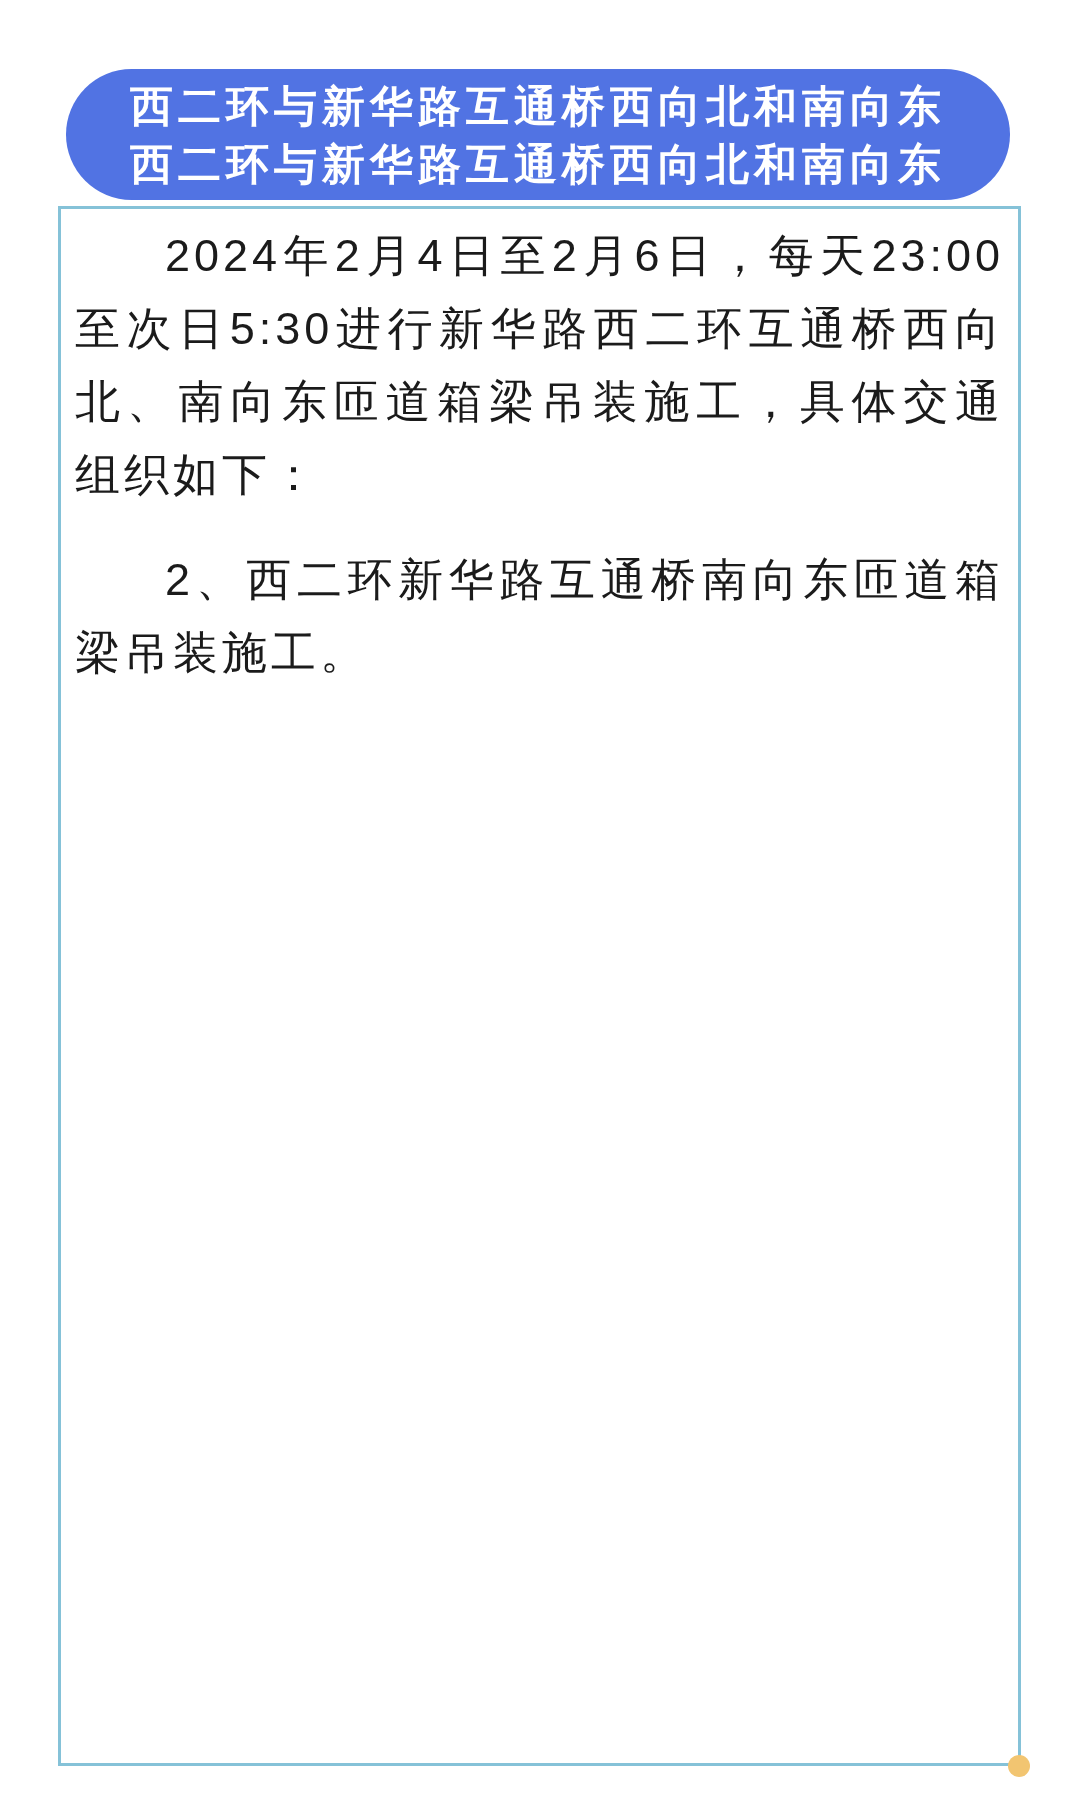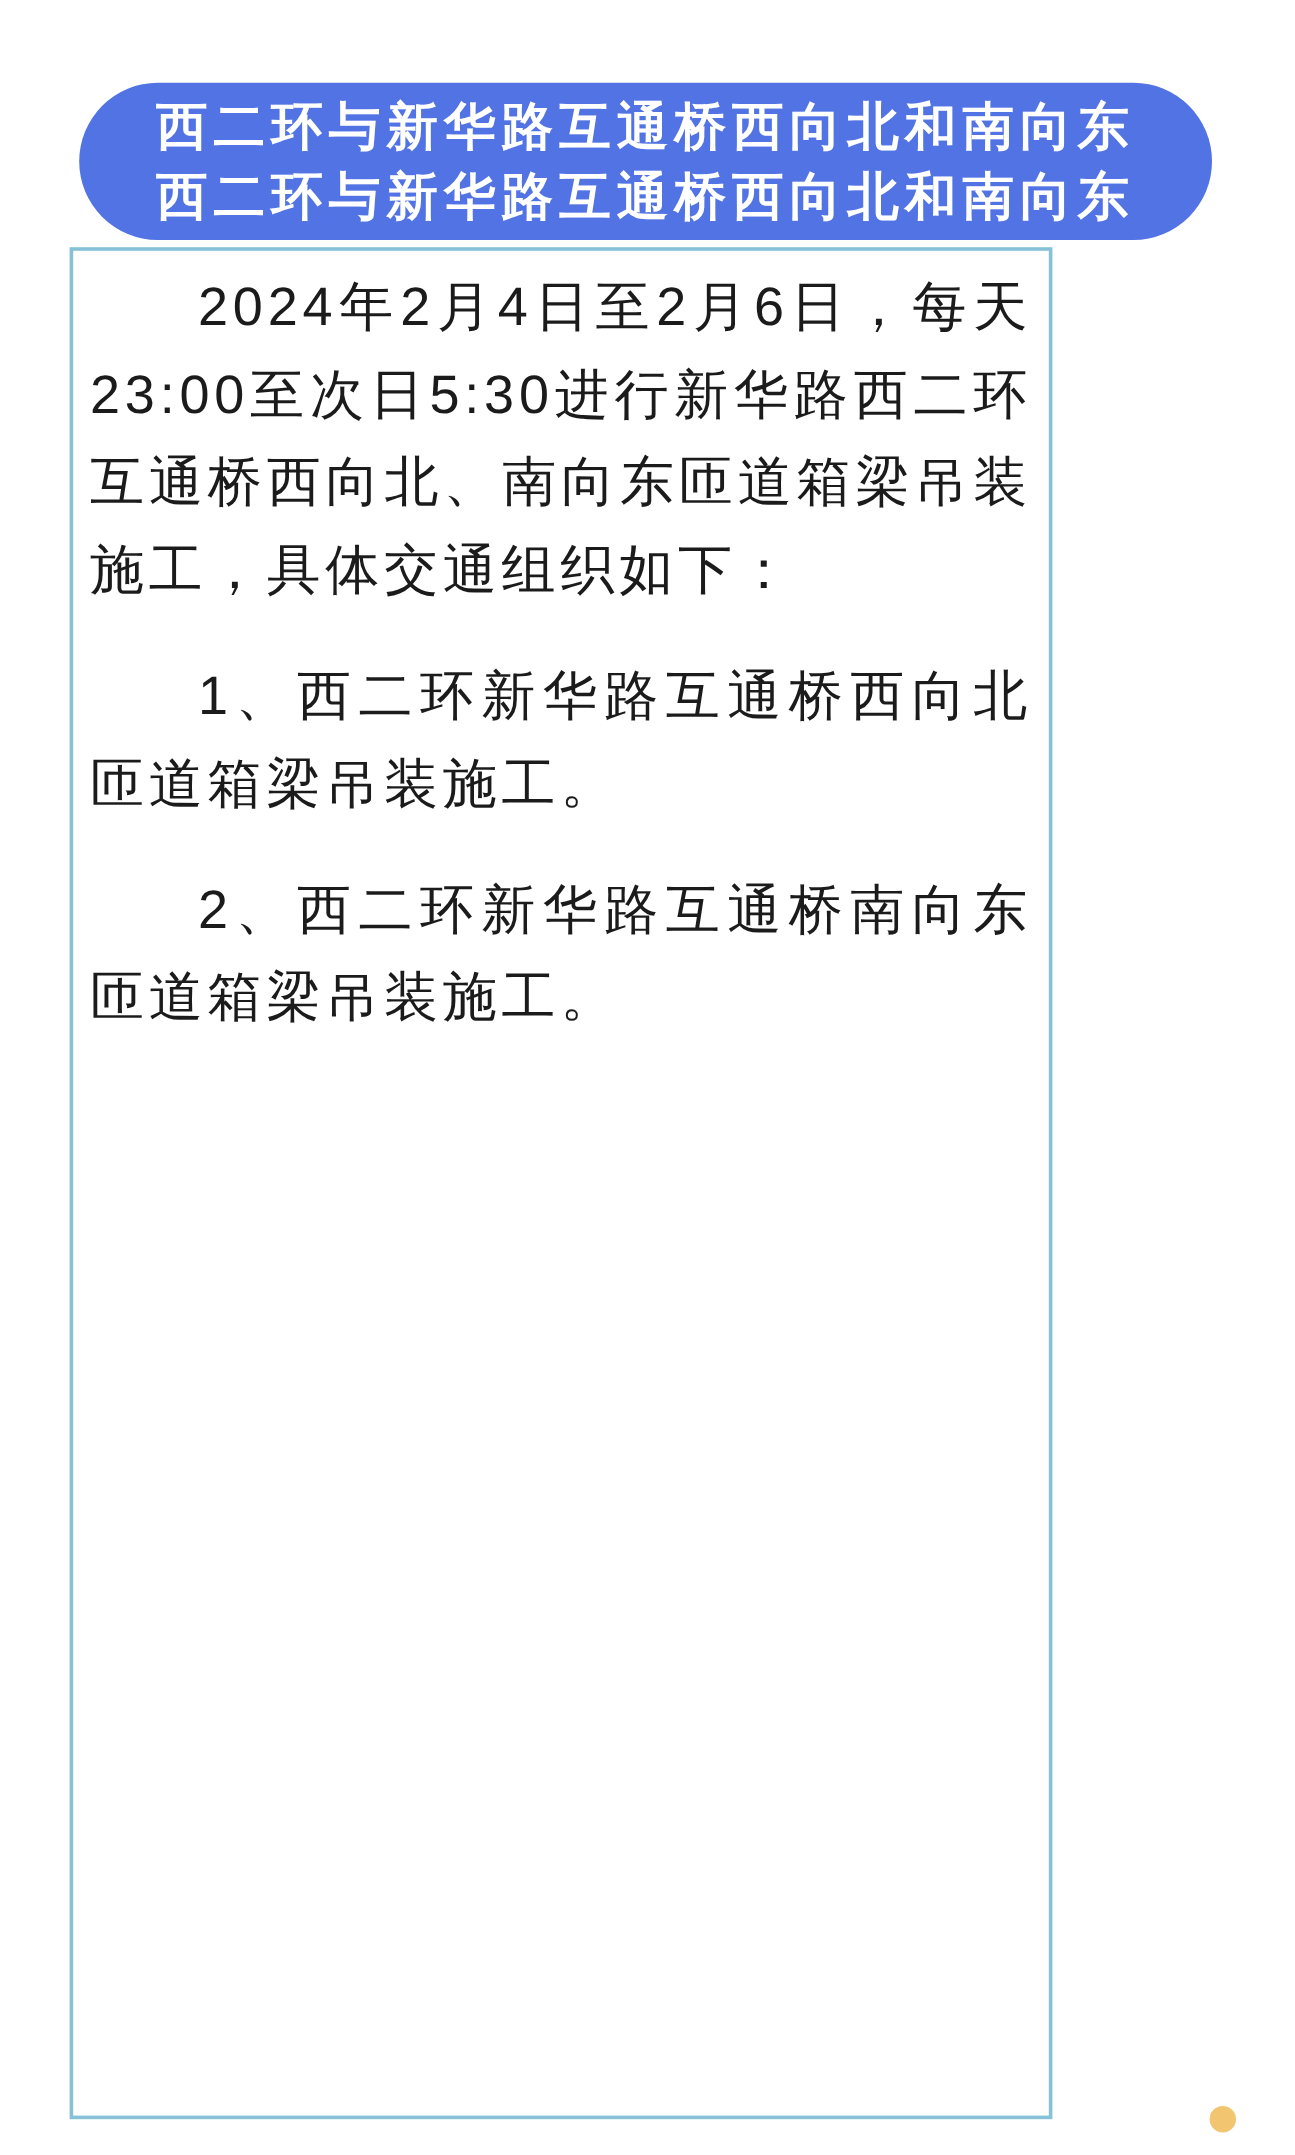--- a/index.html
+++ b/index.html
@@ -37,21 +37,21 @@
     font-size:43px;
     font-weight:bold;
     line-height:58px;
     letter-spacing:5px;
     white-space:nowrap;
   }
   .frame{
     position:absolute;
     left:58px;
     top:206px;
-    width:819px;
+    width:963px;
     height:1560px;
     border:3px solid var(--frame_border);
     background:var(--page_bg);
   }
   .content{
     padding:10px 14px 0 14px;
   }
   .content p{
     color:var(--body_text);
     font-size:45px;
@@ -79,18 +79,17 @@
 <body>
 
 <div class="banner">
   <div class="banner-line">西二环与新华路互通桥西向北和南向东</div>
   <div class="banner-line">西二环与新华路互通桥西向北和南向东</div>
 </div>
 
 <div class="frame">
   <div class="content">
     <p>2024年2月4日至2月6日，每天23:00至次日5:30进行新华路西二环互通桥西向北、南向东匝道箱梁吊装施工，具体交通组织如下：</p>
-    <p>1、西二环新华路互通桥西向北匝道箱梁吊装施工。</p>
     <p>2、西二环新华路互通桥南向东匝道箱梁吊装施工。</p>
   </div>
 </div>
 
 <div class="corner-dot"></div>
 
 </body></html>

